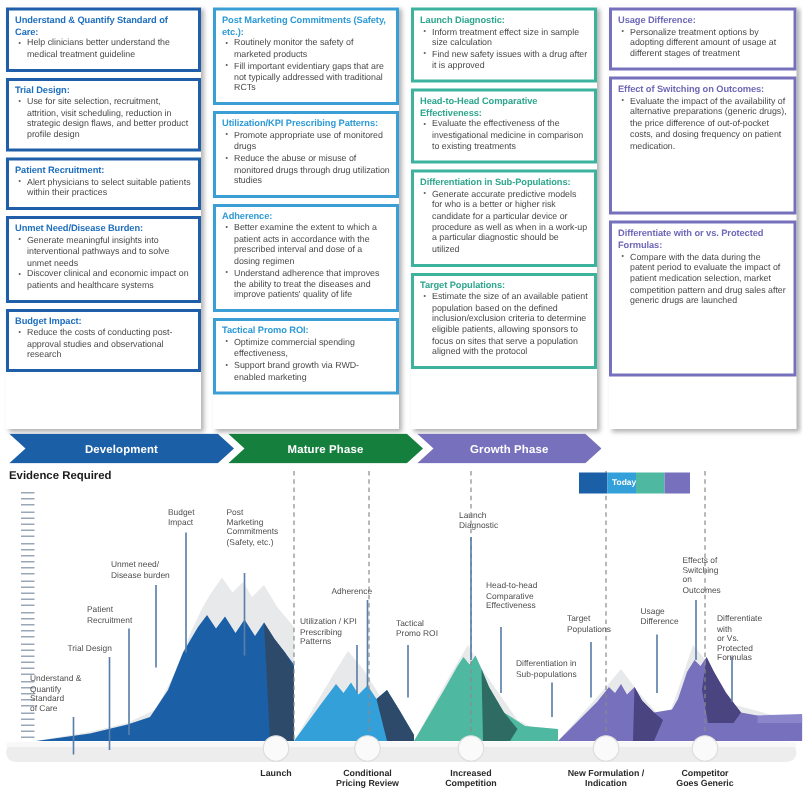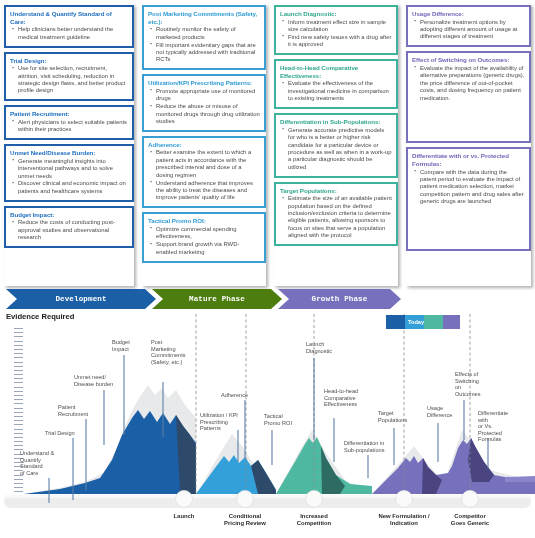--- a/index.html
+++ b/index.html
@@ -78,21 +78,20 @@
   .chev {
     position: relative;
     height: 20px;
     display: flex; align-items: center; justify-content: center;
     color: #ffffff;
     font-size: 7.6px;
     font-weight: bold;
     letter-spacing: 0.1px;
     clip-path: polygon(0 0, calc(100% - 11px) 0, 100% 50%, calc(100% - 11px) 100%, 0 100%, 11px 50%);
     margin-right: -4px;
-    font-family: Liberation Mono, monospace;
   }
   .chev.first { clip-path: polygon(0 0, calc(100% - 11px) 0, 100% 50%, calc(100% - 11px) 100%, 0 100%, 11px 50%); }
 
   
   .chart-wrap { position:absolute; left:0; top:310px; width:466px; height:228px; }
   .ev-label {
     position:absolute; left:6px; top:2px;
     font-size: 7.6px; font-weight: bold; color: #1a1a1a;
   }
   .axis-ticks { position:absolute; left:14px; top:18px; width:10px; height:172px; }
@@ -253,21 +252,21 @@
           </ul>
         </div>
       </div>
     </div>
   </div>
 
   <div class="phases">
     <div class="chev first" style="width:150px;background:#1B5FA6;">
       <span>Development</span>
     </div>
-    <div class="chev" style="width:130px;background:#4d7c0f;">
+    <div class="chev" style="width:130px;background:#15803d;">
       <span>Mature Phase</span>
     </div>
     <div class="chev" style="width:123px;background:#7670BD;">
       <span>Growth Phase</span>
     </div>
   </div>
 
   <div class="chart-wrap">
 
     <div class="ev-label">Evidence Required</div>

